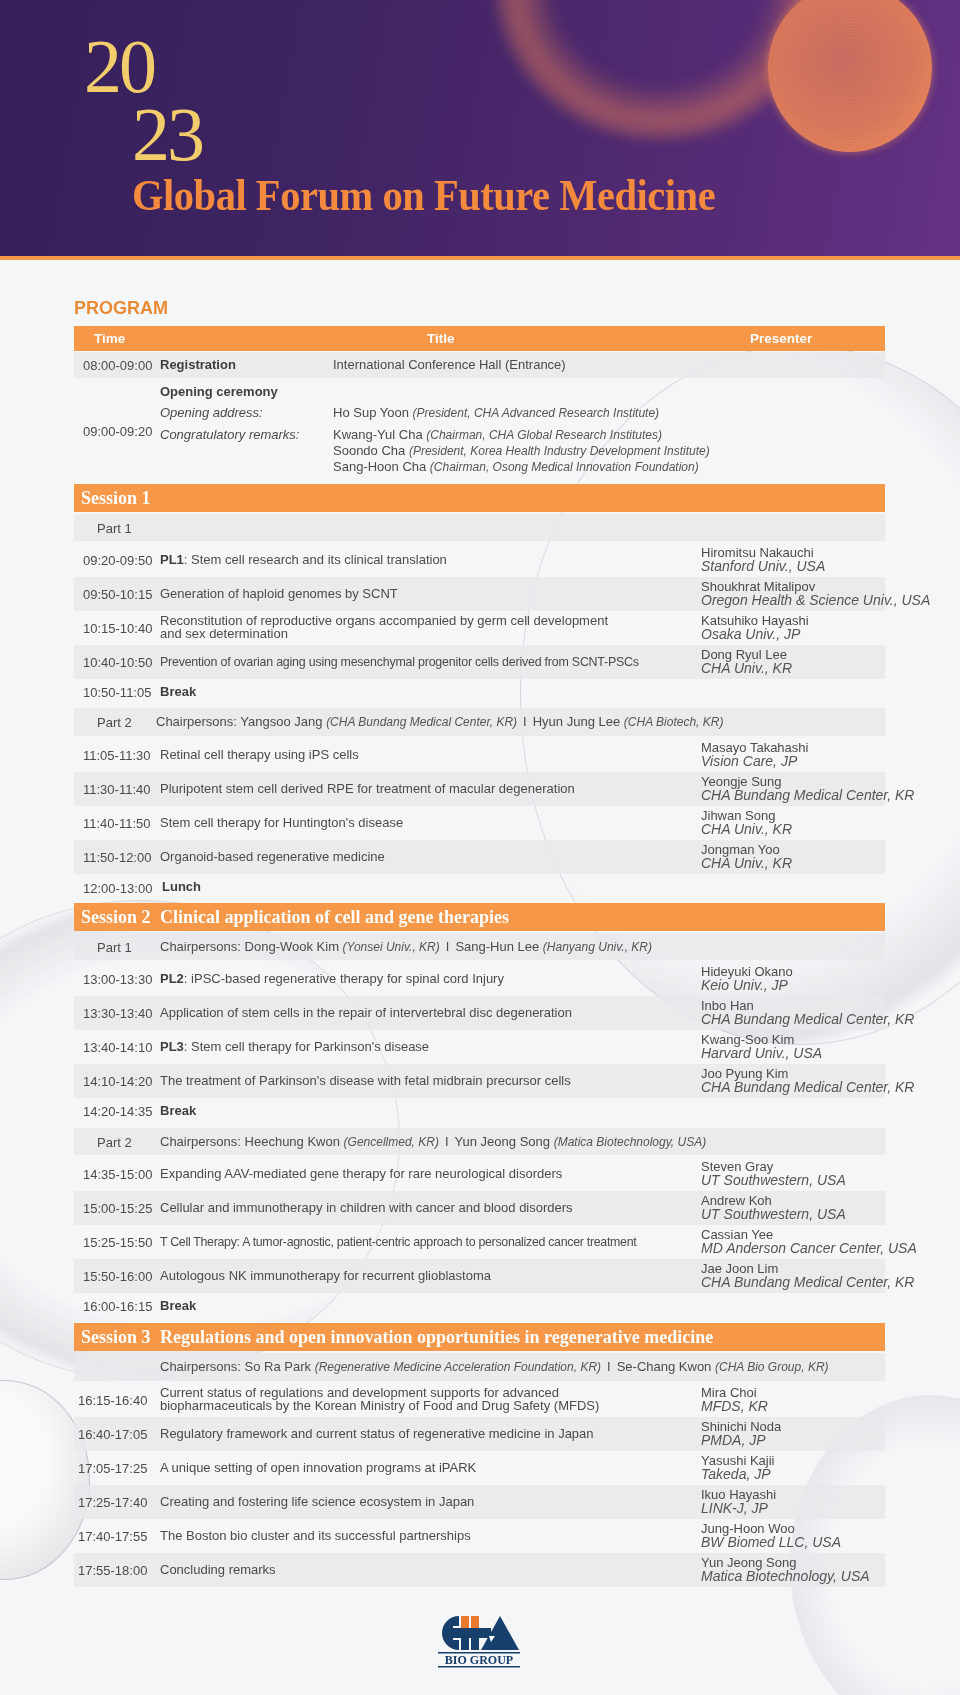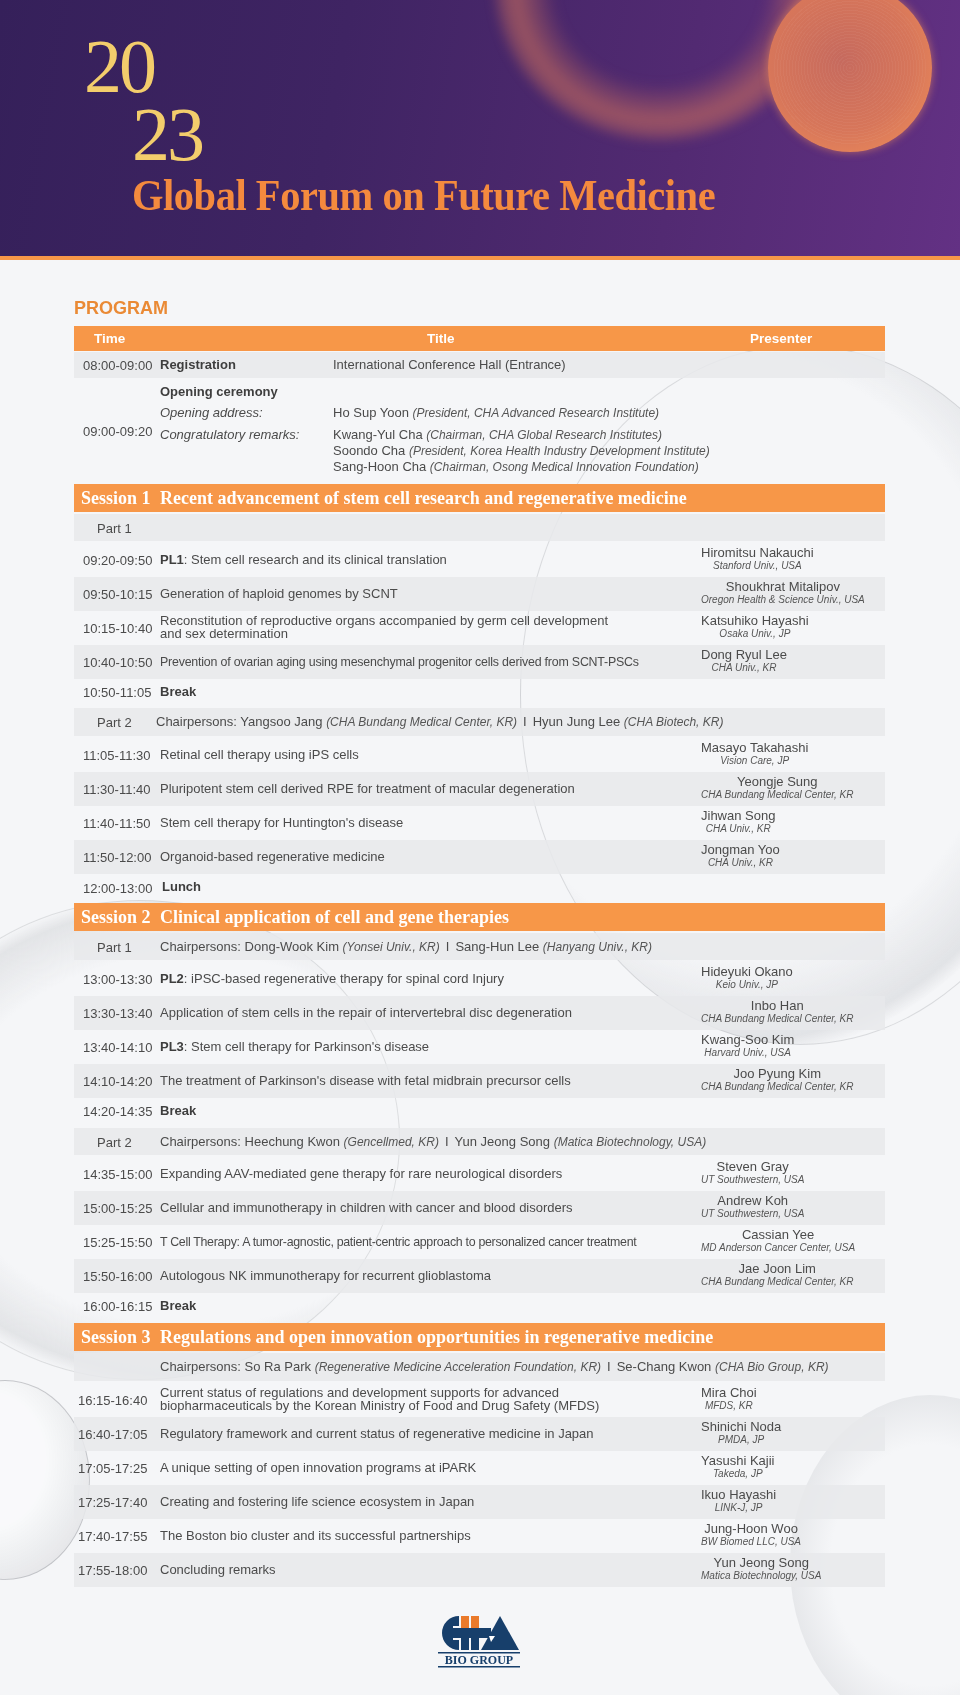--- a/index.html
+++ b/index.html
@@ -76,23 +76,23 @@
   .table { position: absolute; left: 74px; width: 811px; }
   .thead {
     top: 326px; height: 25px; background: #f79748; color: #fff;
     font-weight: bold; font-size: 13.5px;
   }
   .thead span { position: absolute; top: 5px; }
   .row { position: absolute; left: 74px; width: 811px; font-size: 13px; color: #4b4b4b; }
   .row.shade { background: rgba(232,233,235,0.85); }
   .row .t { position: absolute; left: 9px; white-space: nowrap; }
   .row .ti { position: absolute; left: 86px; white-space: nowrap; line-height: 14px; }
-  .row .p { position: absolute; left: 627px; white-space: nowrap; text-align: center; }
+  .row .p { position: absolute; left: 627px; white-space: nowrap; }
   .row .p .pn { display: block; font-size: 13px; line-height: 15px; }
-  .row .p .pa { display: block; font-size: 10px; font-style: italic; line-height: 12px; color: #555; }
+  .row .p .pa { display: block; font-size: 14px; font-style: italic; line-height: 12px; color: #555; }
   .row b { font-weight: bold; color: #3e3e3e; }
   .aff { font-size: 12px; font-style: italic; color: #555; }
   .sep { margin: 0 6px; }
 
   .session-bar {
     position: absolute; left: 74px; width: 811px; height: 28px;
     background: #f79748; color: #fff;
     font-family: "Liberation Serif", serif; font-weight: bold; font-size: 18px;
   }
   .session-bar .sn { position: absolute; left: 7px; top: 4px; white-space: nowrap; }
@@ -137,21 +137,20 @@
   <i class="ti" style="top:26px">Opening address:</i>
   <i class="ti" style="top:48px">Congratulatory remarks:</i>
   <span class="ti" style="left:259px;top:26px"><span>Ho Sup Yoon</span> <span class="aff">(President, CHA Advanced Research Institute)</span></span>
   <span class="ti" style="left:259px;top:48px"><span>Kwang-Yul Cha</span> <span class="aff">(Chairman, CHA Global Research Institutes)</span></span>
   <span class="ti" style="left:259px;top:64px"><span>Soondo Cha</span> <span class="aff">(President, Korea Health Industry Development Institute)</span></span>
   <span class="ti" style="left:259px;top:80px"><span>Sang-Hoon Cha</span> <span class="aff">(Chairman, Osong Medical Innovation Foundation)</span></span>
 </div>
 
 <div class="session-bar" style="top:484px">
   <span class="sn">Session 1</span>
-  <span class="st">Recent advancement of stem cell research and regenerative medicine</span>
 </div>
 
 <div class="row shade" style="top:514px;height:27px">
   <span class="t" style="left:23px;top:7px">Part 1</span>
 </div>
 
 <div class="row" style="top:543px;height:34px">
   <span class="t" style="top:10px">09:20-09:50</span>
   <span class="ti" style="top:10px"><b>PL1</b><span>: Stem cell research and its clinical translation</span></span>
   <span class="p" style="top:2px">

